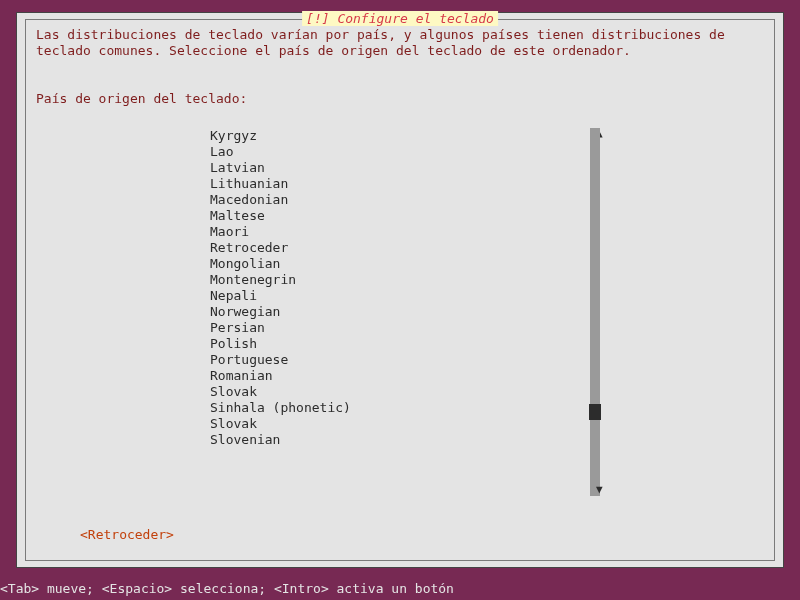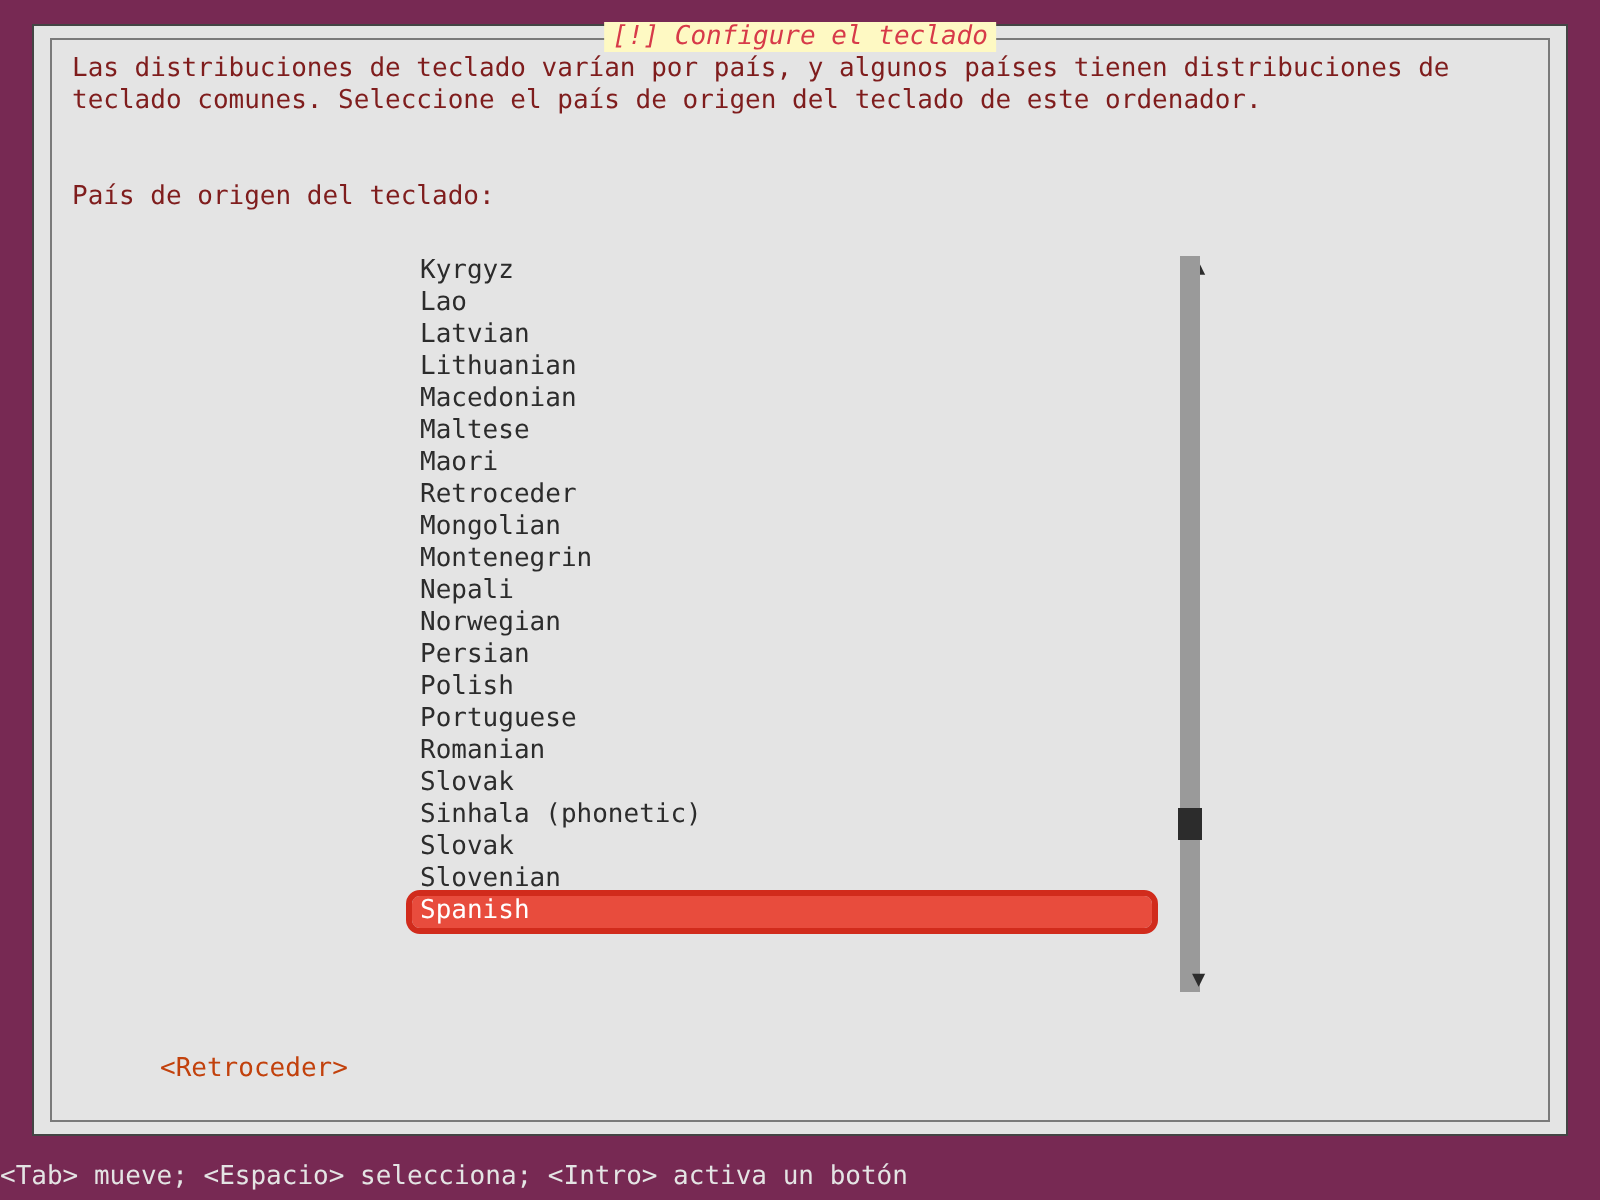--- a/index.html
+++ b/index.html
@@ -118,21 +118,20 @@
         <div class="item">Nepali</div>
         <div class="item">Norwegian</div>
         <div class="item">Persian</div>
         <div class="item">Polish</div>
         <div class="item">Portuguese</div>
         <div class="item">Romanian</div>
         <div class="item">Slovak</div>
         <div class="item">Sinhala (phonetic)</div>
         <div class="item">Slovak</div>
         <div class="item">Slovenian</div>
-        <div class="item selected" style="width: 370px;">Spanish</div>
       </div>
 
     <div class="scroll-arrow scroll-up">▲</div>
     <div class="scrollbar">
       <div class="thumb" style="top:276px"></div>
     </div>
     <div class="scroll-arrow scroll-down">▼</div>
 
     <div class="back-btn">&lt;Retroceder&gt;</div>
   </div>

